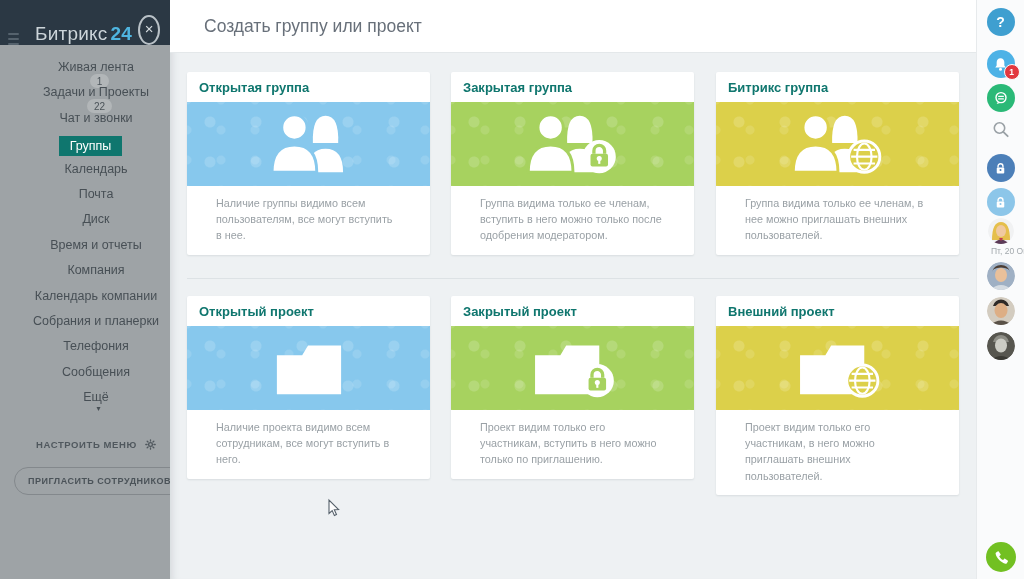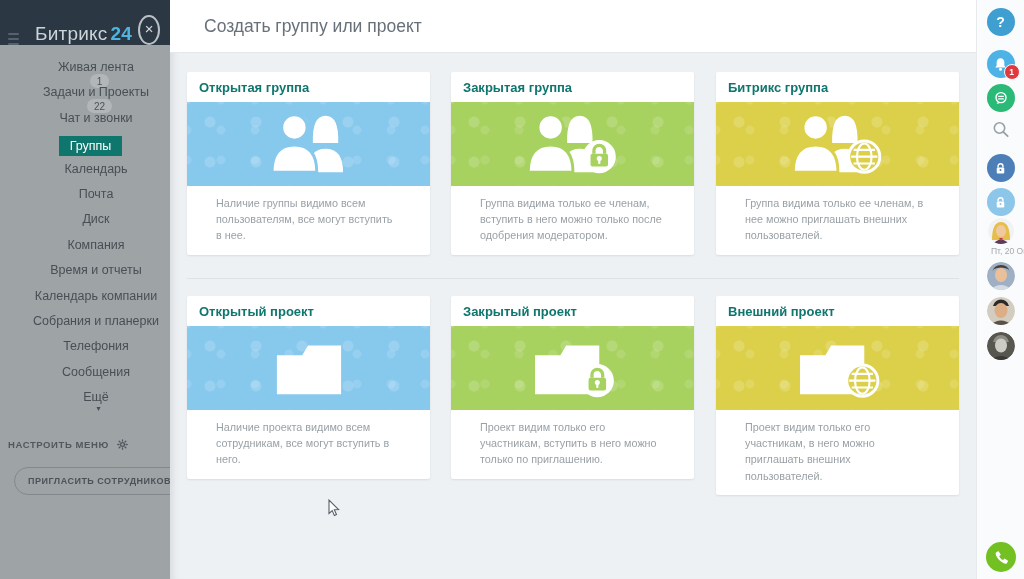--- a/index.html
+++ b/index.html
@@ -18,22 +18,22 @@
   .brand b{font-weight:700;color:#4fb5e0;margin-left:3px;}
   .close-btn{margin-left:auto;margin-right:10px;width:26px;height:26px;border:2px solid #b9c1c7;
     border-radius:50%;color:#d7dde1;font-size:15px;line-height:24px;text-align:center;cursor:pointer;}
   .menu{position:absolute;top:45px;left:0;right:0;padding-top:15px;}
   .menu-item{height:25.4px;display:flex;align-items:center;padding-left:22px;
     font-size:12.5px;color:#474f55;cursor:pointer;white-space:nowrap;flex-direction:column;}
   .menu-item .pill{background:#0f766e;color:#fff;border-radius:0;padding:3px 11px;margin-left:-11px;}
   .badge{background:#b2b6b8;color:#4b5359;border-radius:9px;font-size:10px;
     padding:1.5px 7px;margin-left:7px;}
   .caret{font-size:8px;margin-left:5px;color:#474f55;}
-  .menu-small{margin-top:16px;height:26px;display:flex;align-items:center;padding-left:8px;
-    font-size:9.5px;letter-spacing:.6px;color:#50585e;font-weight:700;cursor:pointer;}
+  .menu-small{margin-top:16px;height:26px;display:flex;align-items:center;padding-left:28px;
+    font-size:9.5px;letter-spacing:.6px;color:#50585e;font-weight:700;cursor:pointer;margin-left:8px;}
   .menu-small svg{margin-left:7px;}
   .invite-btn{margin:10px 0 0 14px;display:inline-flex;align-items:center;
     border:1px solid #83888c;border-radius:14px;padding:6px 13px;font-size:9px;
     letter-spacing:.5px;font-weight:700;color:#4b5359;cursor:pointer;white-space:nowrap;text-align:center;}
   .invite-btn .plus{margin-left:6px;font-size:12px;font-weight:400;}
   
   .main{position:absolute;left:170px;top:0;width:807px;height:579px;background:#eef1f3;
     box-shadow:inset 9px 0 10px -8px rgba(60,70,80,.18);}
   .main-header{position:absolute;left:0;top:0;right:0;height:52px;background:#fff;
     border-bottom:1px solid #e4e8ea;display:flex;align-items:center;}
@@ -105,24 +105,24 @@
     <div class="menu-item">
         <span>Календарь</span>
       </div>
     <div class="menu-item">
         <span>Почта</span>
       </div>
     <div class="menu-item">
         <span>Диск</span>
       </div>
     <div class="menu-item">
+        <span>Время и отчеты</span>
+      </div>
+    <div class="menu-item">
         <span>Компания</span>
-      </div>
-    <div class="menu-item">
-        <span>Время и отчеты</span>
       </div>
     <div class="menu-item">
         <span>Календарь компании</span>
       </div>
     <div class="menu-item">
         <span>Собрания и планерки</span>
       </div>
     <div class="menu-item">
         <span>Телефония</span>
       </div>

